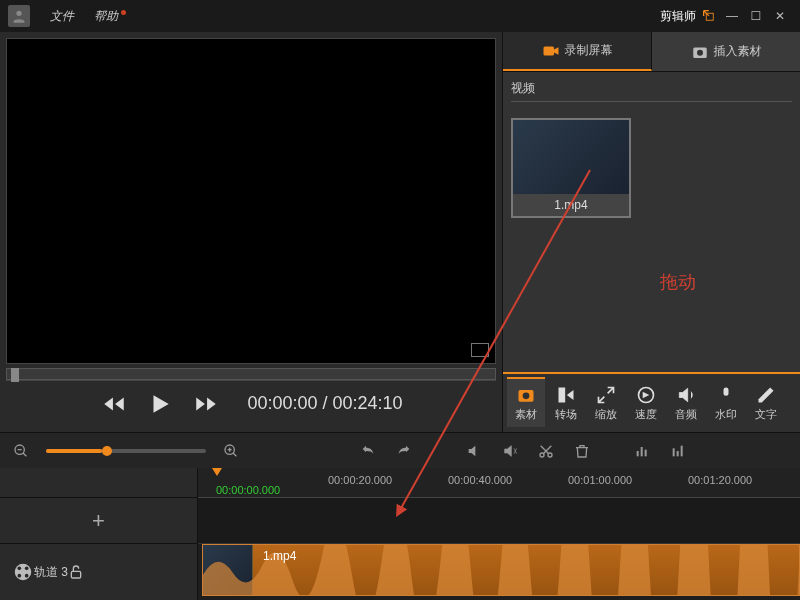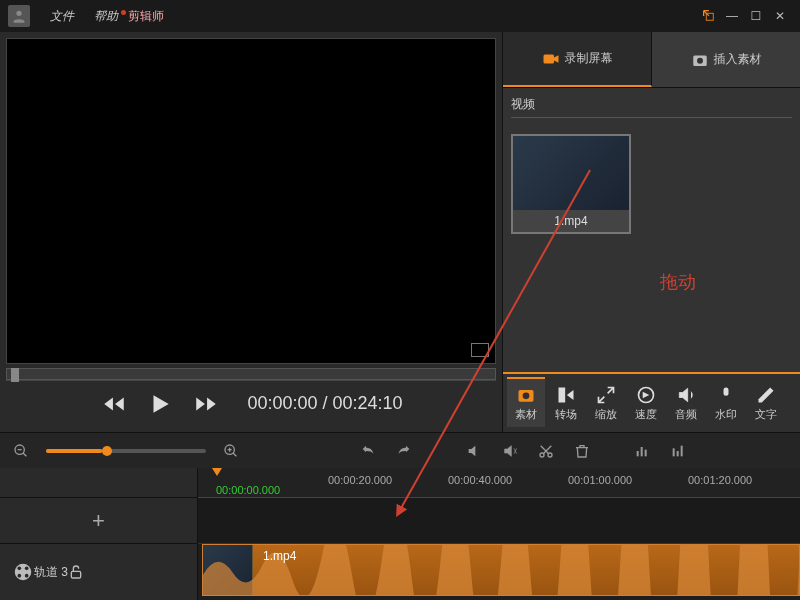--- a/index.html
+++ b/index.html
@@ -2,35 +2,35 @@
 <html><head>
 <meta charset="utf-8">
 <style>
   * { box-sizing: border-box; margin: 0; padding: 0; }
   body { width: 800px; height: 600px; background: #2a2a2a; font-family: "Microsoft YaHei", sans-serif; color: #ccc; font-size: 12px; overflow: hidden; position: relative; }
   .titlebar { height: 32px; background: #1a1a1a; display: flex; align-items: center; padding: 0 8px; }
   .avatar { width: 22px; height: 22px; background: #555; border-radius: 2px; margin-right: 10px; display:flex; align-items:center; justify-content:center;}
   .avatar svg { width:16px; height:16px; fill:#888;}
   .menuitem { padding: 0 10px; cursor: pointer; position: relative; font-style: italic; }
   .menuitem .dot { position:absolute; top:2px; right:2px; width:5px; height:5px; border-radius:50%; background:#d04020;}
-  .app-title { flex: 1; text-align: left; color: #fca5a5; }
+  .app-title { flex: 1; text-align: right; color: #ffffff; }
   .winbtn { width: 24px; text-align: center; cursor: pointer; color: #bbb; }
   .winbtn.pop svg{ stroke:#f08a1d; fill:none; width:14px;height:14px;}
   .main { display: flex; height: 400px; }
   .preview-pane { flex: 1; background: #2a2a2a; padding: 6px; display:flex; flex-direction:column;}
   .preview { flex:1; background: #000; border: 1px solid #444; position:relative;}
   .preview .fs-icon{position:absolute; right:6px; bottom:6px; width:18px; height:14px; border:1px solid #777;}
   .scrub { height:12px; background:#3a3a3a; border:1px solid #555; margin-top:4px; position:relative;}
   .scrub .handle{ position:absolute; left:4px; top:-1px; width:8px; height:14px; background:#888;}
   .transport { height: 46px; display:flex; align-items:center; padding:0 10px; gap:16px; border-top:1px solid #444;}
   .tbtn { width:30px; height:30px; display:flex; align-items:center; justify-content:center; cursor:pointer;}
   .tbtn svg{ fill:#ddd; width:26px; height:26px;}
   .timecode { font-size:18px; color:#ddd; margin-left:10px;}
   .right-panel { width: 298px; background: #333; border-left:1px solid #111; display:flex; flex-direction:column;}
-  .tabrow { height: 56px; display:flex; border-bottom:1px solid #111;}
+  .tabrow { height: 40px; display:flex; border-bottom:1px solid #111;}
   .rtab { flex:1; display:flex; align-items:center; justify-content:center; gap:5px; border-right:1px solid #111; cursor:pointer; background:#3a3a3a;}
   .rtab.active{ background:#2a2a2a; border-bottom:2px solid #f08a1d;}
   .rtab svg{width:18px;height:18px; fill:#f08a1d;}
   .rtab:last-child{border-right:none;}
   .media { flex:1; padding:8px;}
   .section-title{ color:#ccc; margin-bottom:16px; border-bottom:1px solid #555; padding-bottom:4px;}
   .thumb-card { width:120px; border:2px solid #777; background:#444;}
   .thumb-img { height:74px; background: linear-gradient(135deg,#2a3a4a,#1a2230); display:flex; align-items:center; justify-content:center; color:#6a7a8a; font-size:10px;}
   .thumb-label{ text-align:center; padding:4px 0; color:#ddd;}
   .drag-text { position:absolute; left:660px; top:270px; color:#d04030; font-size:18px;}

